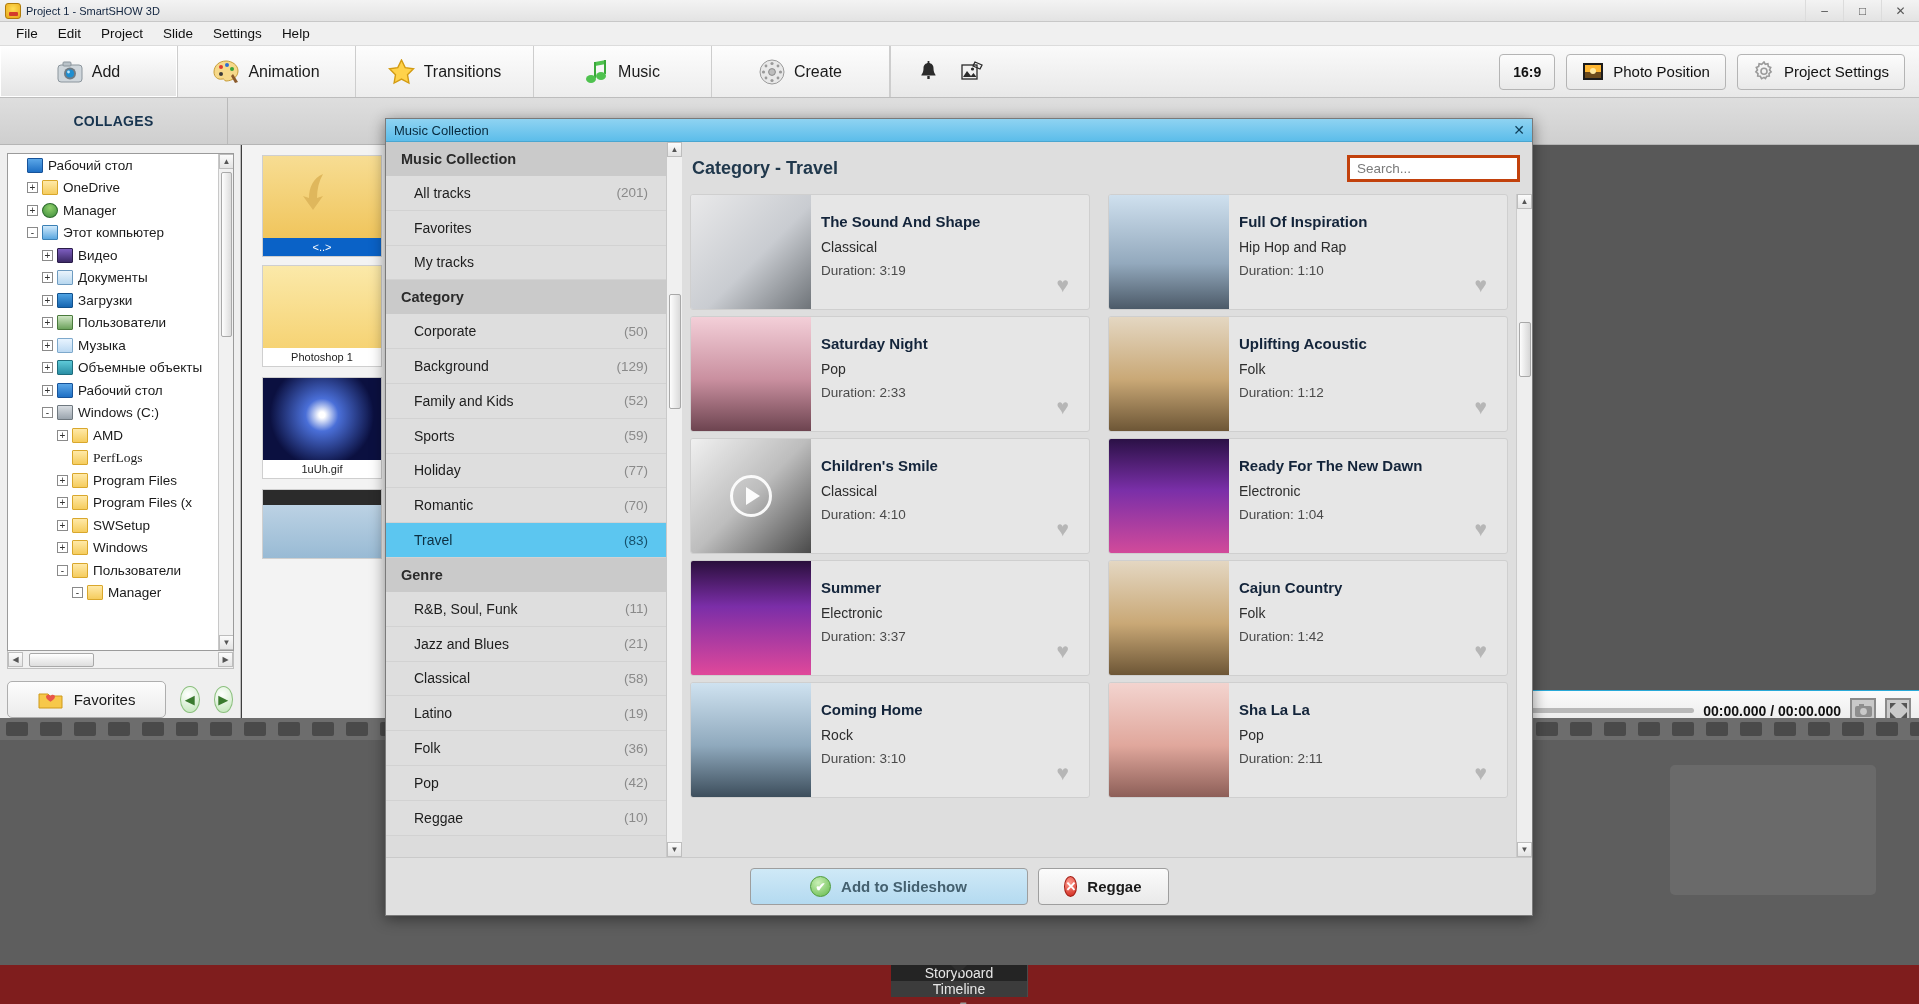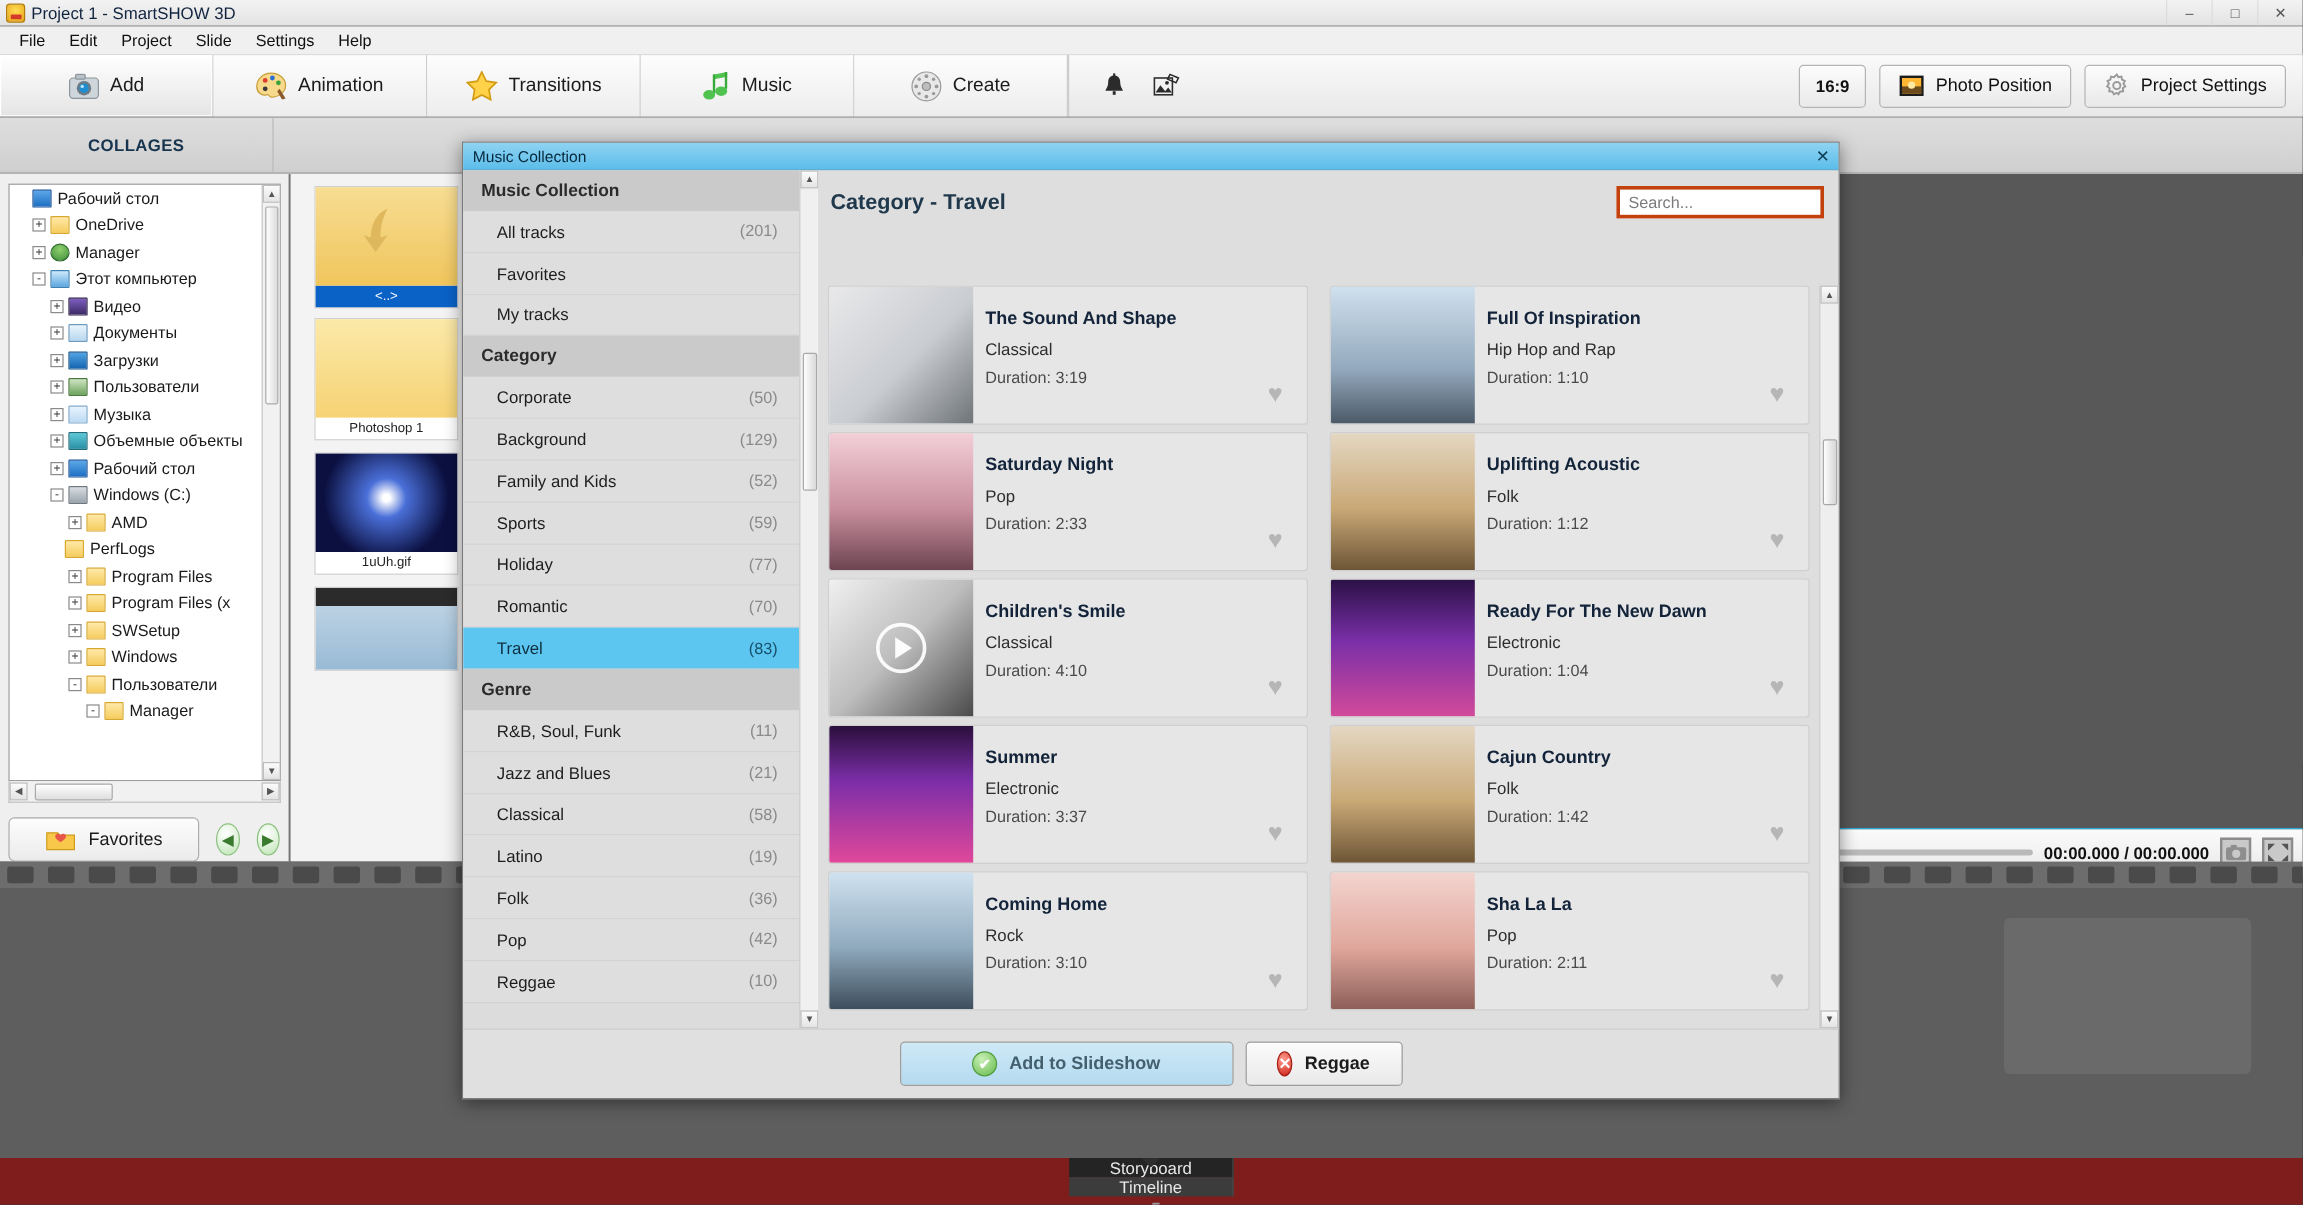--- a/index.html
+++ b/index.html
@@ -20,21 +20,21 @@
   }
   #titlebar .app-icon {
     width:16px; height:16px; margin:0 5px 0 5px; border-radius:3px;
     background: radial-gradient(circle at 50% 35%, #ffdd55, #e8a417);
     border:1px solid #b07c0a; position:relative;
   }
   #titlebar .app-icon:after{
     content:""; position:absolute; left:3px; bottom:2px; width:9px; height:4px;
     background:#d43b2a; border-radius:1px;
   }
-  #titlebar .title { font-size:14px; color:#11243f; }
+  #titlebar .title { font-size:11px; color:#11243f; }
   #wincontrols { margin-left:auto; display:flex; height:100%; }
   #wincontrols div {
     width:38px; height:21px; display:flex; align-items:center; justify-content:center;
     color:#555; font-size:12px; border-left:1px solid #dcdcdc;
   }
 
   
   #menubar {
     position:absolute; left:0; top:22px; width:1919px; height:24px;
     background:#f0f0f0; display:flex; align-items:center; padding-left:6px;
@@ -225,21 +225,21 @@
   .side-it { height:34.8px; display:flex; align-items:center; padding:0 18px 0 28px;
     font-size:14px; color:#1d1d1d; border-bottom:1px solid #d2d2d2; background:#dedede; }
   .side-it.sel { background:#5cc6f0; color:#0d2f41; }
   .side-it .cnt { margin-left:auto; color:#8a8a8a; font-size:13.5px; }
   .side-it.sel .cnt { color:#16506b; }
   #mdl-side-sb { width:16px; background:#f0f0f0; border-left:1px solid #c9c9c9; position:relative; }
   #mdl-side-thumb { position:absolute; top:152px; left:2px; width:12px; height:115px;
     background:linear-gradient(to right,#fdfdfd,#dadada); border:1px solid #a8a8a8; border-radius:2px; }
 
   
-  #mdl-main { flex:1; background:#dedede; display:flex; flex-direction:column; min-width:0; position:relative;gap:44px; }
+  #mdl-main { flex:1; background:#dedede; display:flex; flex-direction:column; min-width:0; position:relative; }
   #mdl-main-top { height:52px; display:flex; align-items:center; padding:0 12px 0 10px; }
   #cat-title { font-size:18px; font-weight:bold; color:#20384c; }
   #search {
     margin-left:auto; width:173px; height:27px; background:#fff;
     border:3px solid #c2410c; display:flex; align-items:center; padding:0 7px;
     font-size:13.5px; color:#7a7a7a;
   }
   #track-area { flex:1; display:flex; min-height:0; }
   #track-grid {
     flex:1; display:grid; grid-template-columns:1fr 1fr; gap:6px 18px;
@@ -458,21 +458,21 @@
         <div class="tnode" style="padding-left: 34px;">
           <div class="pm">-</div>
           <div class="tico ico-drive"></div>
           <span>Windows (C:)</span>
         </div>
         <div class="tnode" style="padding-left: 49px;">
           <div class="pm">+</div>
           <div class="tico ico-folder"></div>
           <span>AMD</span>
         </div>
-        <div class="tnode" style="padding-left: 31px;">
+        <div class="tnode" style="padding-left: 49px; font-family: Liberation Serif, serif;">
           <div class="spacer"></div>
           <div class="tico ico-folder"></div>
           <span>PerfLogs</span>
         </div>
         <div class="tnode" style="padding-left: 49px;">
           <div class="pm">+</div>
           <div class="tico ico-folder"></div>
           <span>Program Files</span>
         </div>
         <div class="tnode" style="padding-left: 49px;">

